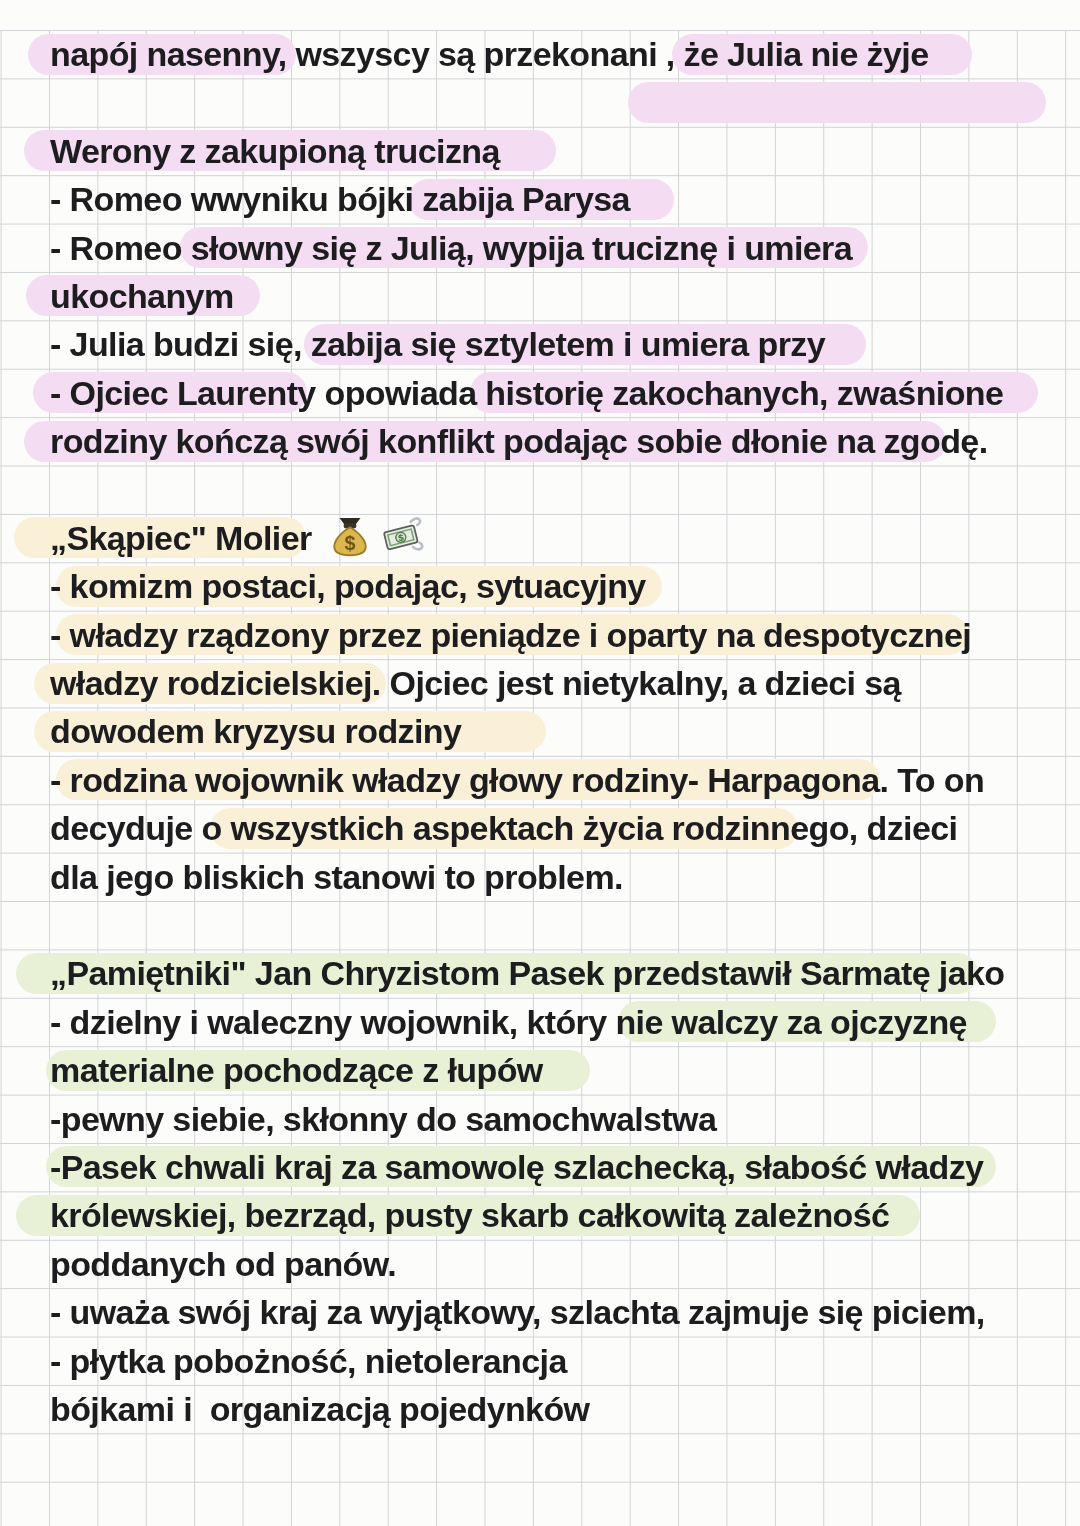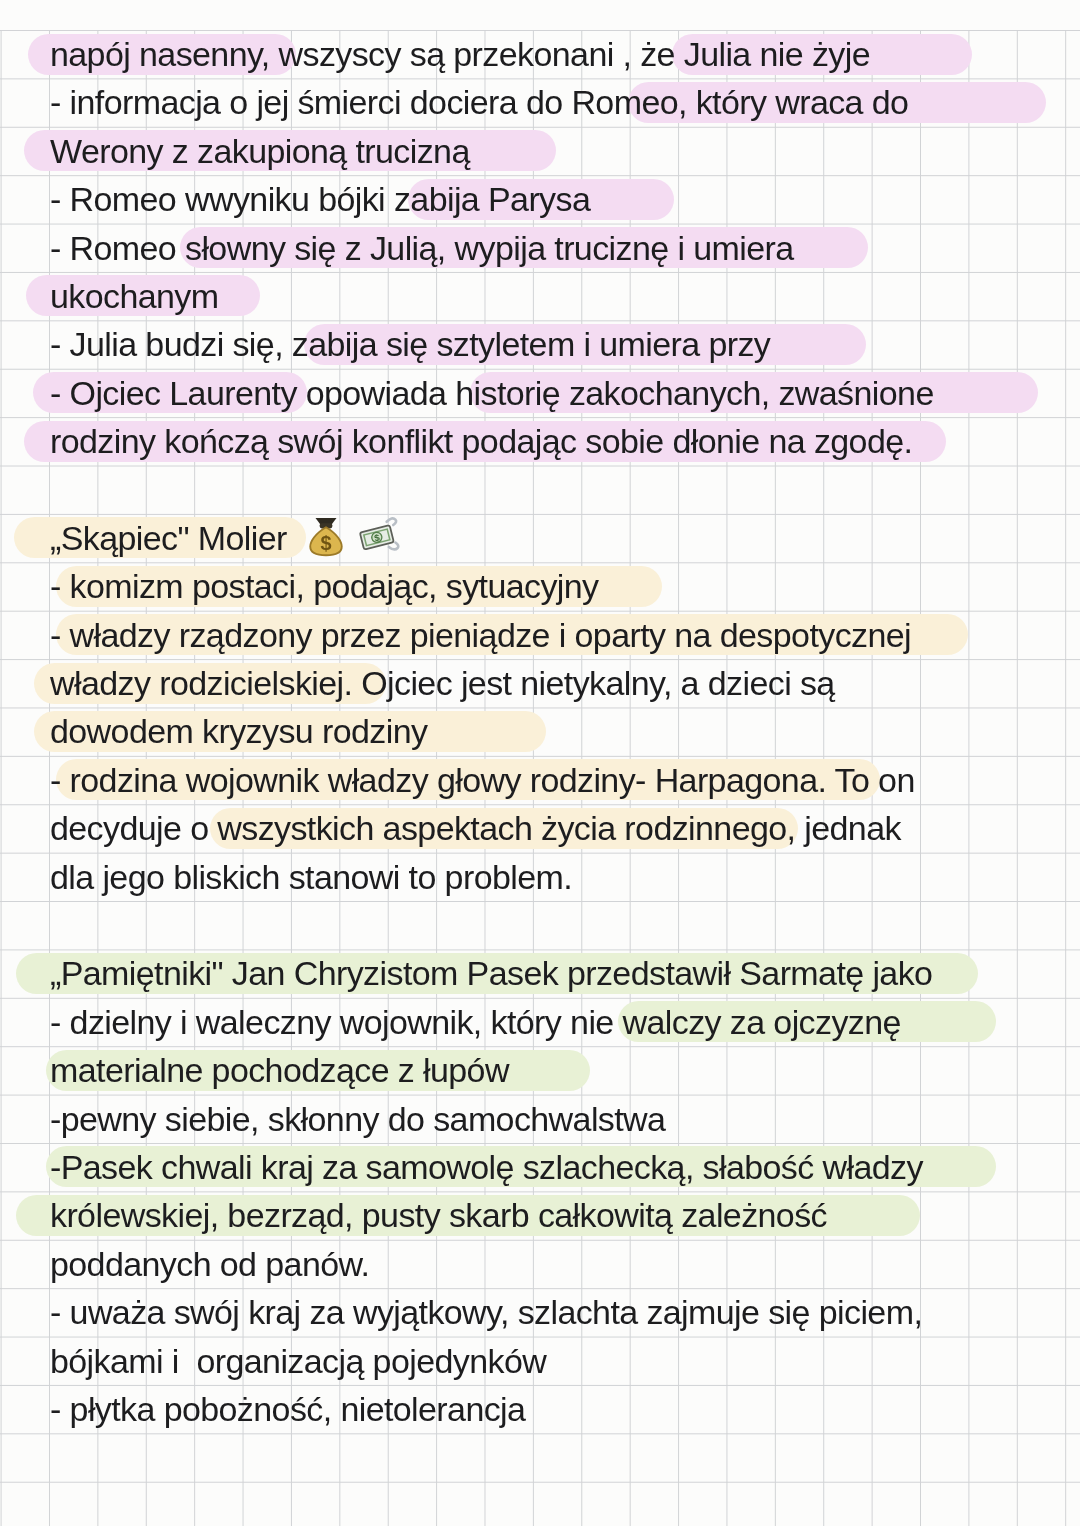--- a/index.html
+++ b/index.html
@@ -22,39 +22,38 @@
   }
   .lines{position:absolute;left:0;top:30px;width:1080px;}
   .note-line{position:relative;height:48.4px;display:flex;align-items:center;}
   .hl{
     position:absolute;top:3.5px;height:41px;
     border-radius:21px;z-index:0;
   }
   .txt{
     position:relative;z-index:1;
     margin-left:50px;
-    font-size:34px;font-weight:400;letter-spacing:-0.6px;
+    font-size:34px;font-weight:700;letter-spacing:-0.6px;
     color:#1d1d1f;white-space:pre;line-height:48.4px;
   }
   .icon{position:relative;z-index:1;margin-left:9px;flex:0 0 auto;}
 </style>
 </head>
 <body>
 
 <div class="page">
   <div class="grid"></div>
   <div class="lines">
       <div class="note-line">
         <span class="hl" style="left: 28px; width: 268px; background: rgb(244, 220, 242);"></span>
         <span class="hl" style="left: 672px; width: 300px; background: rgb(244, 220, 242);"></span>
         <span class="txt">napój nasenny, wszyscy są przekonani , że Julia nie żyje</span>
       </div>
       <div class="note-line">
         <span class="hl" style="left: 628px; width: 418px; background: rgb(244, 220, 242);"></span>
-        <span class="txt">- informacja o jej śmierci dociera do Romeo, który wraca do</span>
       </div>
       <div class="note-line">
         <span class="hl" style="left: 24px; width: 532px; background: rgb(244, 220, 242);"></span>
         <span class="txt">Werony z zakupioną trucizną</span>
       </div>
       <div class="note-line">
         <span class="hl" style="left: 408px; width: 266px; background: rgb(244, 220, 242);"></span>
         <span class="txt">- Romeo wwyniku bójki zabija Parysa</span>
       </div>
       <div class="note-line">
@@ -116,21 +115,21 @@
       <div class="note-line">
         <span class="hl" style="left: 34px; width: 512px; background: rgb(250, 240, 216);"></span>
         <span class="txt">dowodem kryzysu rodziny</span>
       </div>
       <div class="note-line">
         <span class="hl" style="left: 56px; width: 824px; background: rgb(250, 240, 216);"></span>
         <span class="txt">- rodzina wojownik władzy głowy rodziny- Harpagona. To on</span>
       </div>
       <div class="note-line">
         <span class="hl" style="left: 210px; width: 588px; background: rgb(250, 240, 216);"></span>
-        <span class="txt">decyduje o wszystkich aspektach życia rodzinnego, jednak</span>
+        <span class="txt">decyduje o wszystkich aspektach życia rodzinnego, dzieci</span>
       </div>
       <div class="note-line">
         <span class="txt">dla jego bliskich stanowi to problem.</span>
       </div>
       <div class="note-line">
         <span class="txt"></span>
       </div>
       <div class="note-line">
         <span class="hl" style="left: 16px; width: 962px; background: rgb(232, 241, 213);"></span>
         <span class="txt">„Pamiętniki" Jan Chryzistom Pasek przedstawił Sarmatę jako</span>
@@ -154,22 +153,22 @@
         <span class="hl" style="left: 16px; width: 904px; background: rgb(232, 241, 213);"></span>
         <span class="txt">królewskiej, bezrząd, pusty skarb całkowitą zależność</span>
       </div>
       <div class="note-line">
         <span class="txt">poddanych od panów.</span>
       </div>
       <div class="note-line">
         <span class="txt">- uważa swój kraj za wyjątkowy, szlachta zajmuje się piciem,</span>
       </div>
       <div class="note-line">
-        <span class="txt">bójkami i  organizacją pojedynków</span>
+        <span class="txt">- płytka pobożność, nietolerancja</span>
       </div>
       <div class="note-line">
-        <span class="txt">- płytka pobożność, nietolerancja</span>
+        <span class="txt">bójkami i  organizacją pojedynków</span>
       </div>
       <div class="note-line">
         <span class="txt"></span>
       </div>
     </div>
 </div>
 
 </body></html>

